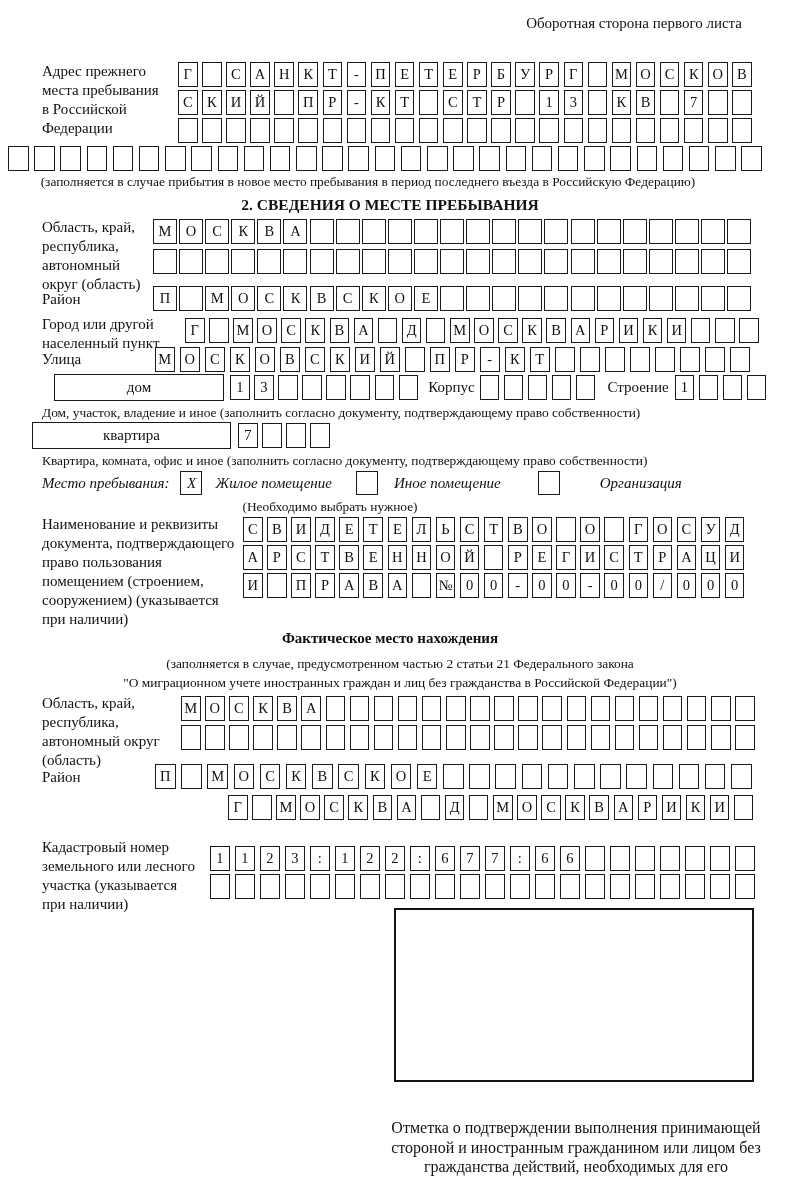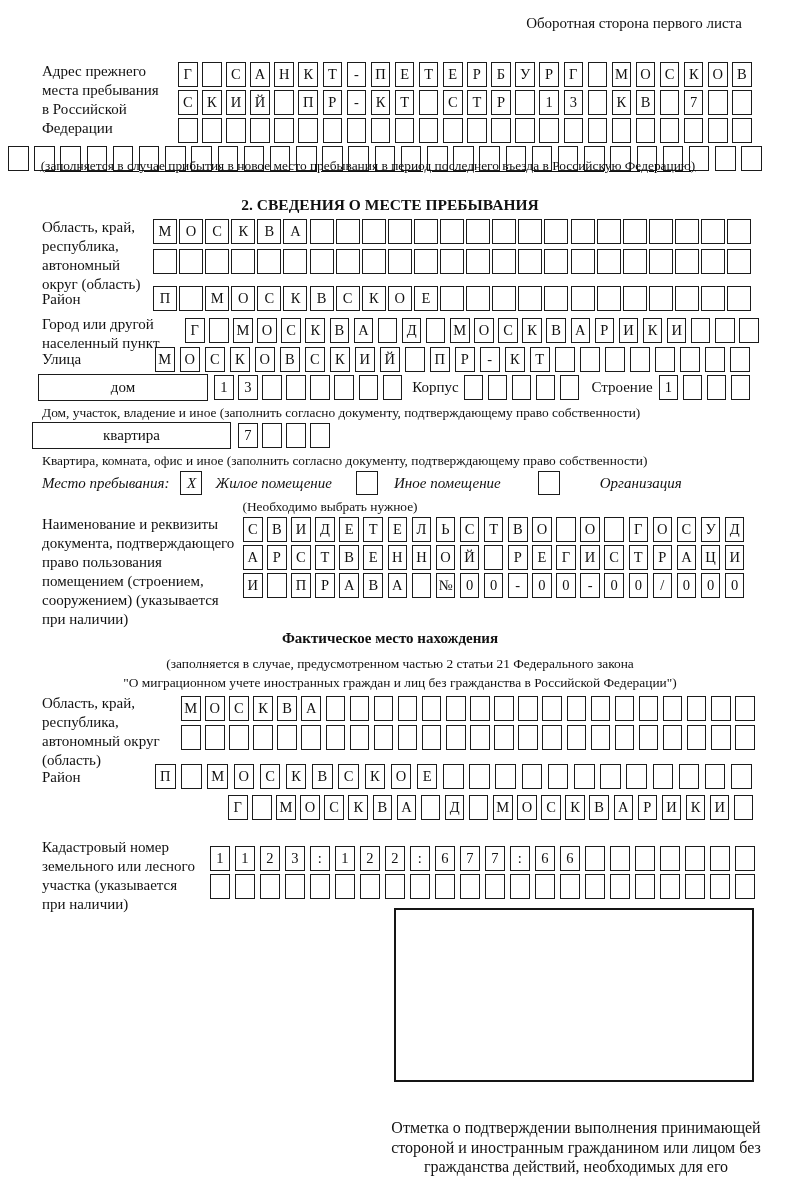--- a/index.html
+++ b/index.html
@@ -145,21 +145,21 @@
       <span class="cell"></span>
       <span class="cell"></span>
       <span class="cell"></span>
       <span class="cell"></span>
       <span class="cell"></span>
       <span class="cell"></span>
       <span class="cell"></span>
       <span class="cell"></span>
       <span class="cell"></span>
     </div>
-  <div class="abs note center" style="left:0;top:157px;width:736px;text-decoration:underline;">(заполняется в случае прибытия в новое место пребывания в период последнего въезда в Российскую Федерацию)</div>
+  <div class="abs note center" style="left:0;top:173px;width:736px;">(заполняется в случае прибытия в новое место пребывания в период последнего въезда в Российскую Федерацию)</div>
 
   <div class="abs title center" style="left:0;top:196px;width:780px;">2. СВЕДЕНИЯ О МЕСТЕ ПРЕБЫВАНИЯ</div>
 
   <div class="abs lbl" style="left:42px;top:218px;">
     <div>Область, край,</div>
     <div>республика,</div>
     <div>автономный</div>
     <div>округ (область)</div>
   </div>
   <div class="abs stack" style="left:153px;top:219px;">
@@ -294,21 +294,21 @@
       <span class="cell"></span>
       <span class="cell"></span>
       <span class="cell"></span>
       <span class="cell"></span>
       <span class="cell"></span>
       <span class="cell"></span>
       <span class="cell"></span>
       <span class="cell"></span>
     </div>
 
-  <div class="abs inline" style="left:32px;top:374px;padding-left:6px;">
+  <div class="abs inline" style="left:48px;top:374px;padding-left:6px;">
     <div class="bigbox" style="width:170px;">дом</div>
     <div class="cells std" style="margin-left:6px;">
         <span class="cell">1</span>
         <span class="cell">3</span>
         <span class="cell"></span>
         <span class="cell"></span>
         <span class="cell"></span>
         <span class="cell"></span>
         <span class="cell"></span>
         <span class="cell"></span>

